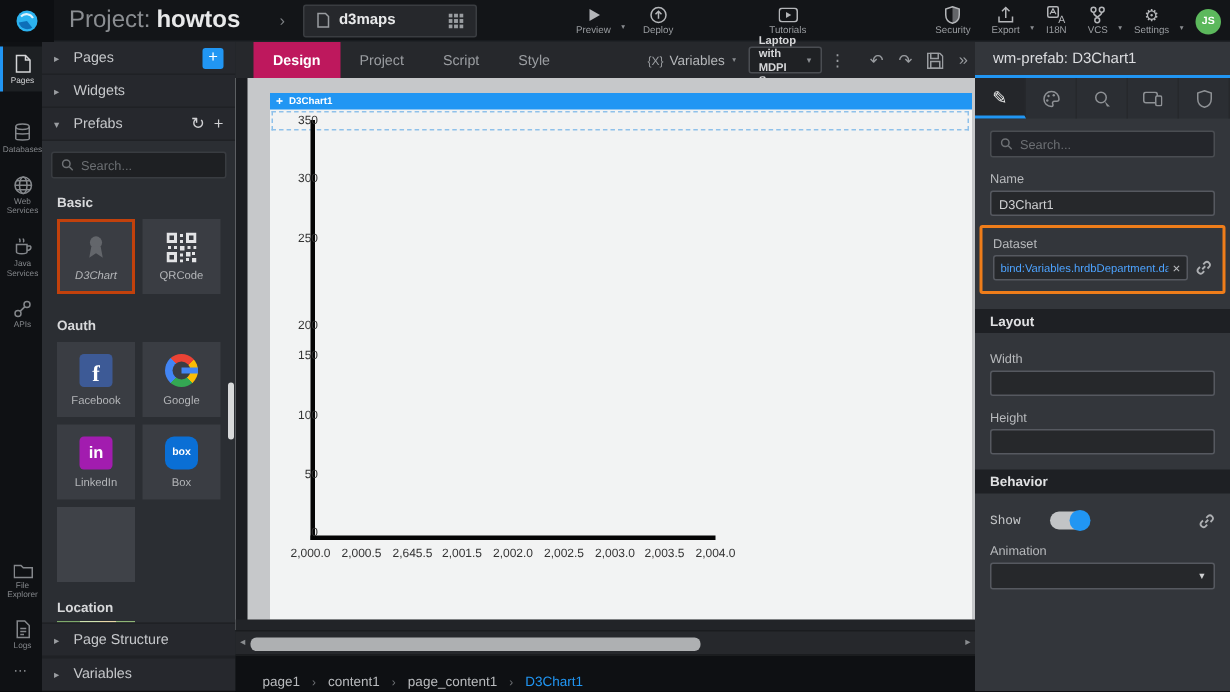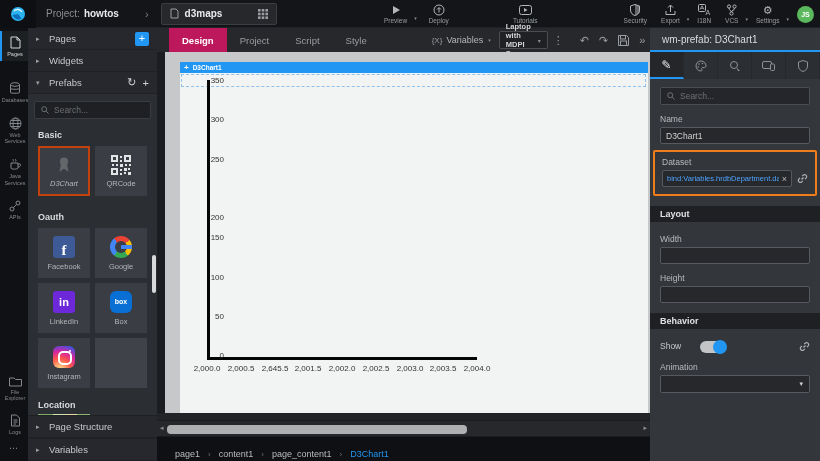--- a/index.html
+++ b/index.html
@@ -7,21 +7,21 @@
   .app {
     position:relative; width:820px; height:461px; overflow:hidden;
     background:#17191c; font-family:"Liberation Sans","DejaVu Sans",sans-serif;
     color:#c6c8ca; -webkit-font-smoothing:antialiased;
   }
   svg { display:block; }
 
   
   .topbar { position:absolute; left:0; top:0; width:820px; height:28px; background:#131518; display:flex; align-items:center; border-bottom:1px solid #1f2226; }
   .logo-box { width:36px; height:28px; background:#0d0f12; display:flex; align-items:center; justify-content:center; }
-  .proj { display:flex; align-items:baseline; gap:4px; margin-left:10px; font-size:10px; }
+  .proj { display:flex; align-items:baseline; gap:4px; margin-left:10px; font-size:16px; }
   .proj .plabel { color:#8a8d91; }
   .proj .pname { color:#e8e9ea; font-weight:bold; }
   .tab-sep { color:#7d8084; font-size:11px; margin-left:26px; }
   .page-tab { display:flex; align-items:center; gap:6px; margin-left:12px; height:22px; padding:0 8px; background:#26282c; border:1px solid #3a3d41; border-radius:2px; min-width:116px; }
   .page-tab .ptname { font-size:10px; font-weight:bold; color:#e8e9ea; flex:1; }
   .tb-actions { position:absolute; left:378px; top:0; height:28px; display:flex; align-items:center; }
   .tb-item { display:flex; flex-direction:column; align-items:center; justify-content:center; gap:1px; color:#9a9da1; font-size:6.5px; padding:0 6px; cursor:pointer; }
   .tb-item .ico { height:12px; display:flex; align-items:center; justify-content:center; }
   .mini-caret { font-size:5px; color:#8a8d91; margin-left:1px; align-self:center; }
   .tb-row { display:flex; align-items:flex-start; }
@@ -48,21 +48,21 @@
   .grp-label { height:18px; display:flex; align-items:center; padding:0 10px; font-size:9px; font-weight:bold; color:#d8d9db; }
   .tilegrid { display:grid; grid-template-columns:52px 52px; gap:5px; padding:2px 0 8px 10px; }
   .tile { width:52px; height:50px; background:#3a3d43; display:flex; flex-direction:column; align-items:center; justify-content:center; gap:4px; cursor:pointer; }
   .tile .tname { font-size:7.5px; color:#b4b6b9; }
   .tile.hl { border:2px solid #c2410c;font-style:italic; }
   .tile.empty { background:#3f4248; }
   .fb-ico { width:22px; height:22px; border-radius:3px; background:#3d5a96; color:#fff; font-weight:bold; font-size:15px; font-family:"Liberation Serif","DejaVu Serif",serif; display:flex; align-items:flex-end; justify-content:center; line-height:0.9; overflow:hidden; }
   .g-ico { width:22px; height:22px; border-radius:50%; position:relative; background:conic-gradient(from -40deg,#ea4335 0 90deg,#fbbc05 90deg 180deg,#34a853 180deg 260deg,#4285f4 260deg 360deg); }
   .g-ico::before { content:""; position:absolute; left:5px; top:5px; width:12px; height:12px; border-radius:50%; background:#3a3d43; }
   .g-ico::after { content:""; position:absolute; left:11px; top:9px; width:11px; height:4px; background:#4285f4; }
-  .li-ico { width:22px; height:22px; border-radius:3px; background:#6d28d9; color:#fff; font-weight:bold; font-size:11px; display:flex; align-items:center; justify-content:center; }
+  .li-ico { width:22px; height:22px; border-radius:3px; background:#a21caf; color:#fff; font-weight:bold; font-size:11px; display:flex; align-items:center; justify-content:center; }
   .box-ico { width:22px; height:22px; border-radius:6px; background:#0a6fd5; color:#fff; font-weight:bold; font-size:7px; display:flex; align-items:center; justify-content:center; }
   .ig-ico { width:22px; height:22px; border-radius:6px; position:relative; background:radial-gradient(circle at 30% 110%,#fdf497 0%,#fd5949 40%,#d6249f 65%,#285aeb 95%); }
   .ig-ico::before { content:""; position:absolute; left:5px; top:5px; width:10px; height:10px; border:2px solid #fff; border-radius:5px; }
   .ig-ico::after { content:""; position:absolute; right:4px; top:4px; width:2px; height:2px; background:#fff; border-radius:50%; }
   .map-tile { width:52px; height:16px; margin-left:10px; background:linear-gradient(100deg,#7ea96b 0 28%,#cfe3b0 28% 52%,#e8d9a8 52% 72%,#8fb576 72%); position:relative; }
   .map-tile::after { content:""; position:absolute; left:24px; top:5px; width:5px; height:5px; background:#d9534f; border-radius:1px; }
   .lp-bottomrows { position:absolute; left:0; bottom:0; width:100%; }
   .lp-bottomrows .lp-row { height:23px; border-top:1px solid #1f2125; }
   .lp-vscroll { position:absolute; right:1px; top:227px; width:4px; height:38px; background:#d8d9da; border-radius:2px; }
 
@@ -78,21 +78,21 @@
   .ct-sep { width:1px; height:14px; background:#3a3d41; margin:0 3px; }
   .viewport { position:relative; height:368px; background:#c6c8ca; overflow:hidden; }
   .vp-gutter { position:absolute; left:0; top:0; width:8px; height:100%; background:#1b1d21; }
   .artboard { position:absolute; left:23px; top:10px; width:468px; height:351px; background:#f2f3f3; }
   .widgetbar { position:absolute; left:0; top:0; width:468px; height:11px; background:#2196f3; display:flex; align-items:center; gap:4px; padding:0 4px; cursor:pointer; }
   .widgetbar .mv { color:#fff; font-size:8px; font-weight:bold; line-height:1; }
   .widgetbar .wname { color:#fff; font-size:6.5px; font-weight:bold; }
   .sel-dash { position:absolute; left:1px; top:12px; width:465px; height:13px; border:1px dashed #8fc1ea; }
   .yaxis { position:absolute; left:27px; top:18px; width:3px; height:280px; background:#050505; }
   .xaxis { position:absolute; left:27px; top:295px; width:270px; height:3px; background:#050505; }
-  .ytick { position:absolute; left:0; width:44px; text-align:right; transform:translateY(-50%); font-size:8px; color:#333; }
+  .ytick { position:absolute; left:0; width:32px; text-align:right; transform:translateY(-50%); font-size:8px; color:#333; }
   .xtick { position:absolute; top:302px; transform:translateX(-50%); font-size:8px; color:#333; white-space:nowrap; }
   .vp-bottomstrip { position:absolute; left:0; bottom:0; width:100%; height:7px; background:#222428; }
   .hscroll { position:relative; height:17px; background:#26282c; border-top:1px solid #1a1c1f; border-bottom:1px solid #1a1c1f; }
   .hs-arrow { position:absolute; top:3px; font-size:7px; color:#8a8d90; cursor:pointer; }
   .hs-thumb { position:absolute; left:10px; top:4px; width:300px; height:9px; background:#aeb0b2; border-radius:4px; cursor:pointer; }
   .breadcrumb { height:36px; background:#0e1013; border-bottom:2px solid #2196f3; display:flex; align-items:center; gap:8px; padding-left:18px; font-size:9px; }
   .bc-item { color:#b9bbbe; cursor:pointer; }
   .bc-item.current { color:#2196f3; }
   .bc-sep { color:#6f7276; font-size:8px; }
 
@@ -106,21 +106,21 @@
   .rp-search { height:18px; background:#24262b; border:1px solid #4a4d52; border-radius:2px; display:flex; align-items:center; gap:5px; padding:0 6px; color:#6d7074; font-size:8.5px; }
   .fld-label { font-size:8.5px; color:#b8babd; margin:9px 0 3px; }
   .fld-input { height:17px; background:#26282b; border:1px solid #565960; border-radius:2px; display:flex; align-items:center; padding:0 5px; font-size:8.5px; color:#d0d1d3; }
   .dataset-group { border:2px solid #ef7d1a; border-radius:2px; margin:6px -7px 2px; padding:1px 7px 7px; }
   .dataset-row { display:flex; align-items:center; gap:5px; }
   .dataset-input { flex:1; height:17px; background:#26282b; border:1px solid #565960; border-radius:2px; display:flex; align-items:center; gap:3px; padding:0 4px; overflow:hidden; }
   .dataset-val { font-size:7.5px; color:#4da3ff; white-space:nowrap; overflow:hidden; flex:1; }
   .clear-x { color:#b8babd; font-size:9px; cursor:pointer; }
   .bind-ico { color:#aeb0b3; cursor:pointer; }
   .rp-section { margin:10px -10px 12px; height:16px; background:#1e2024; display:flex; align-items:center; padding:0 10px; font-size:9px; font-weight:bold; color:#e0e1e3; }
-  .show-row { display:flex; align-items:flex-start; margin-top:10px; }
+  .show-row { display:flex; align-items:center; margin-top:10px;font-family:Liberation Mono, monospace; }
   .show-label { font-size:8.5px; color:#c6c8ca; width:40px; }
   .toggle { position:relative; width:26px; height:12px; background:#c2c4c6; border-radius:6px; cursor:pointer; }
   .toggle .knob { position:absolute; right:-1px; top:-1px; width:14px; height:14px; border-radius:50%; background:#2196f3; }
   .show-row .bind-ico { margin-left:auto; }
   .anim-select { height:18px; background:#26282b; border:1px solid #565960; border-radius:2px; display:flex; align-items:center; padding:0 6px; cursor:pointer; }
   .anim-select .caret { margin-left:auto; font-size:7px; color:#cfd0d2; }
 </style>
 </head>
 <body>
 
@@ -381,24 +381,20 @@
           <span class="tname">Google</span>
         </div>
         <div class="tile">
           <span class="li-ico">in</span>
           <span class="tname">LinkedIn</span>
         </div>
         <div class="tile">
           <span class="box-ico">box</span>
           <span class="tname">Box</span>
         </div>
-        <div class="tile">
-          <span class="ig-ico"></span>
-          <span class="tname">Instagram</span>
-        </div>
         <div class="tile empty"></div>
       </div>
 
       <div class="grp-label">Location</div>
       <div class="map-tile"></div>
     </div>
 
     <div class="lp-bottomrows">
       <div class="lp-row">
         <span class="caret">▸</span>

